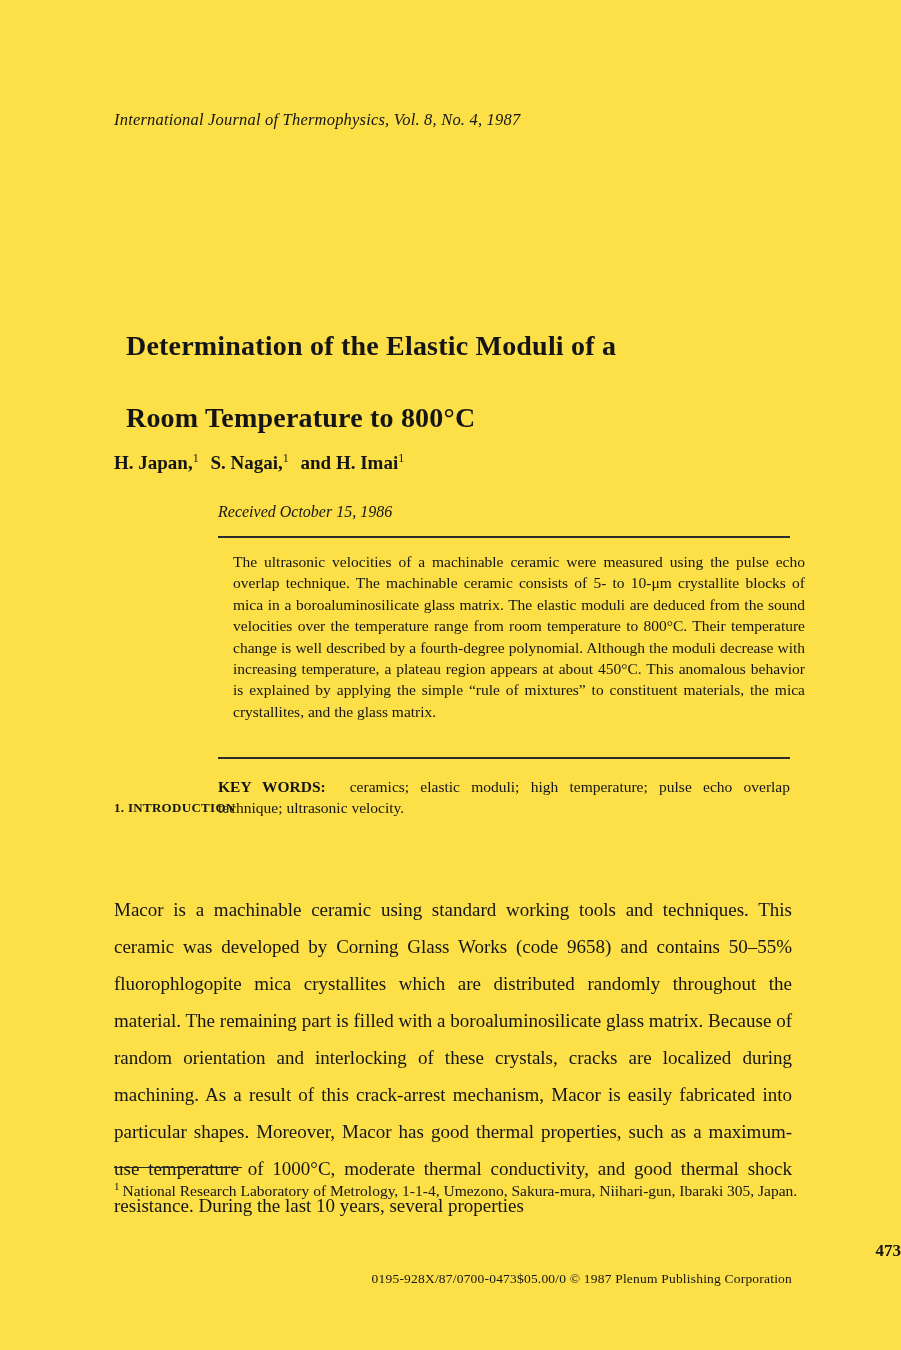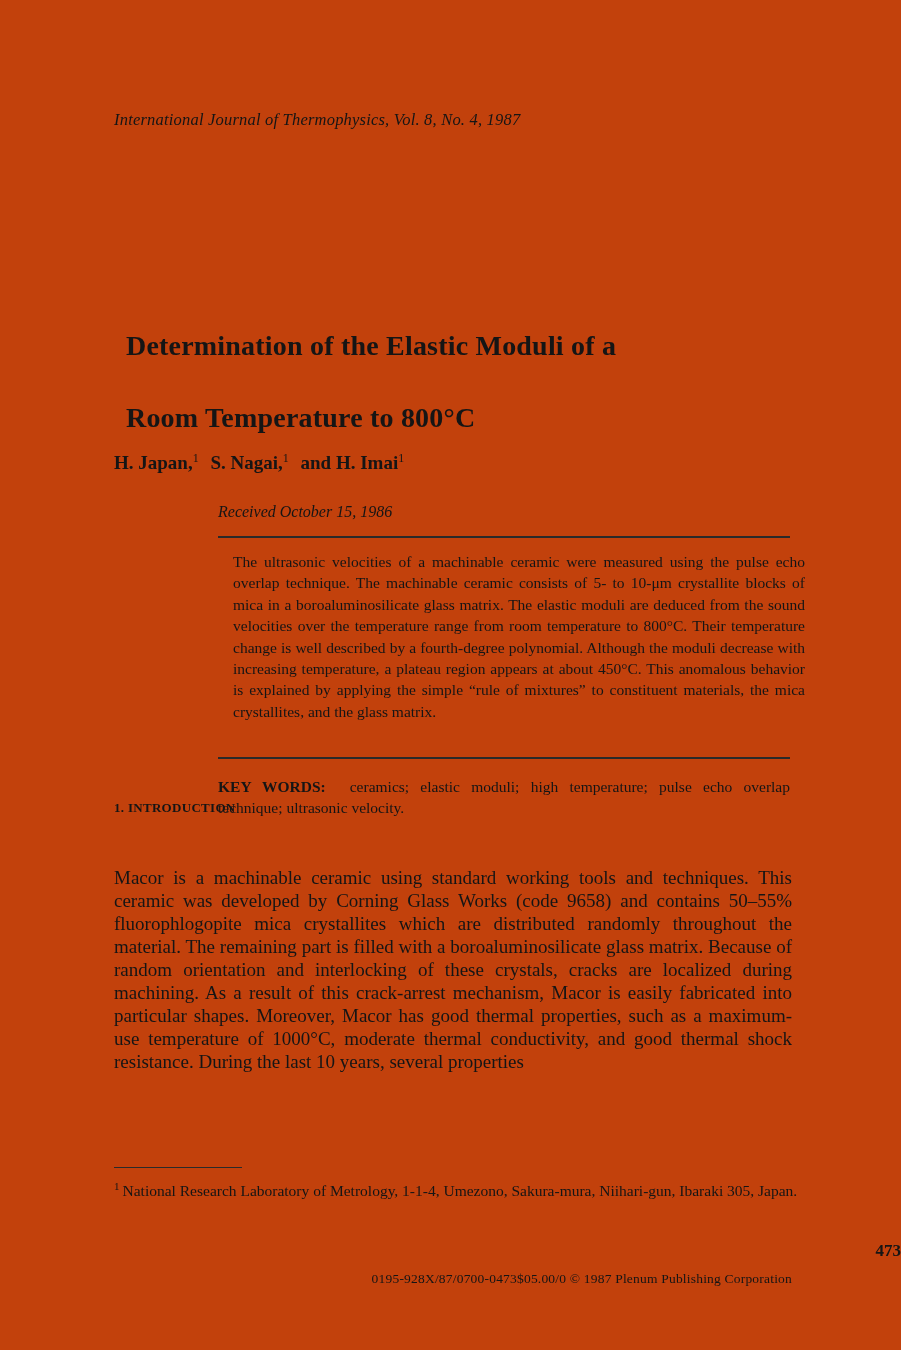--- a/index.html
+++ b/index.html
@@ -6,21 +6,21 @@
     margin: 0;
     padding: 0;
     background: #e9e9e9;
     font-family: "Liberation Serif", "DejaVu Serif", serif;
   }
   .page {
     position: relative;
     width: 901px;
     height: 1350px;
     margin: 0 auto;
-    background: #c2410c;
+    background: #fde047;
     color: #151515;
     overflow: hidden;
   }
   .journal-line {
     position: absolute;
     top: 110px;
     left: 114px;
     font-style: italic;
     font-size: 16.5px;
     letter-spacing: 0.2px;
@@ -99,25 +99,25 @@
     position: absolute;
     top: 800px;
     left: 114px;
     margin: 0;
     font-size: 13px;
     font-weight: bold;
     letter-spacing: 0.3px;
   }
   .intro {
     position: absolute;
-    top: 866px;
+    top: 891px;
     left: 114px;
     width: 678px;
     font-size: 19px;
-    line-height: 23px;
+    line-height: 37px;
     text-align: justify;
   }
   .footnote-rule {
     position: absolute;
     top: 1167px;
     left: 114px;
     width: 128px;
     border-top: 1.5px solid #2a2a2a;
   }
   .footnote {

